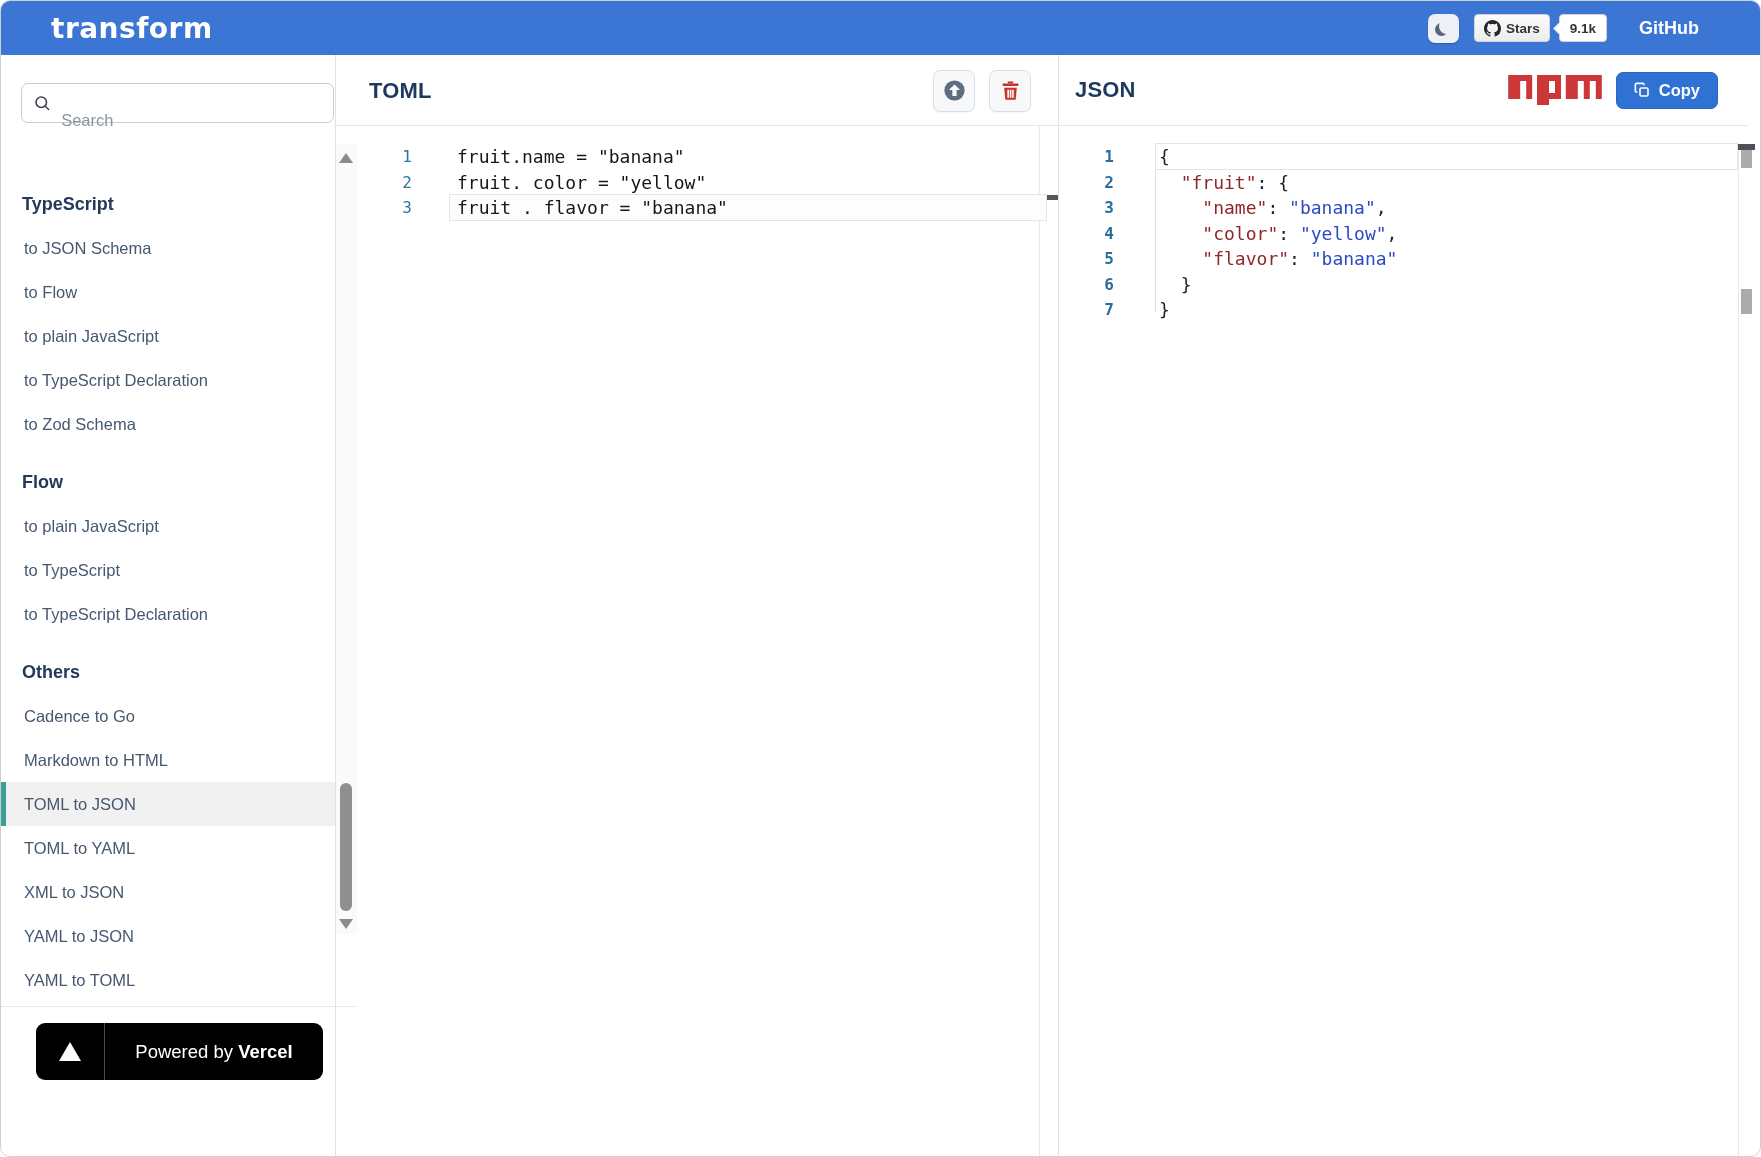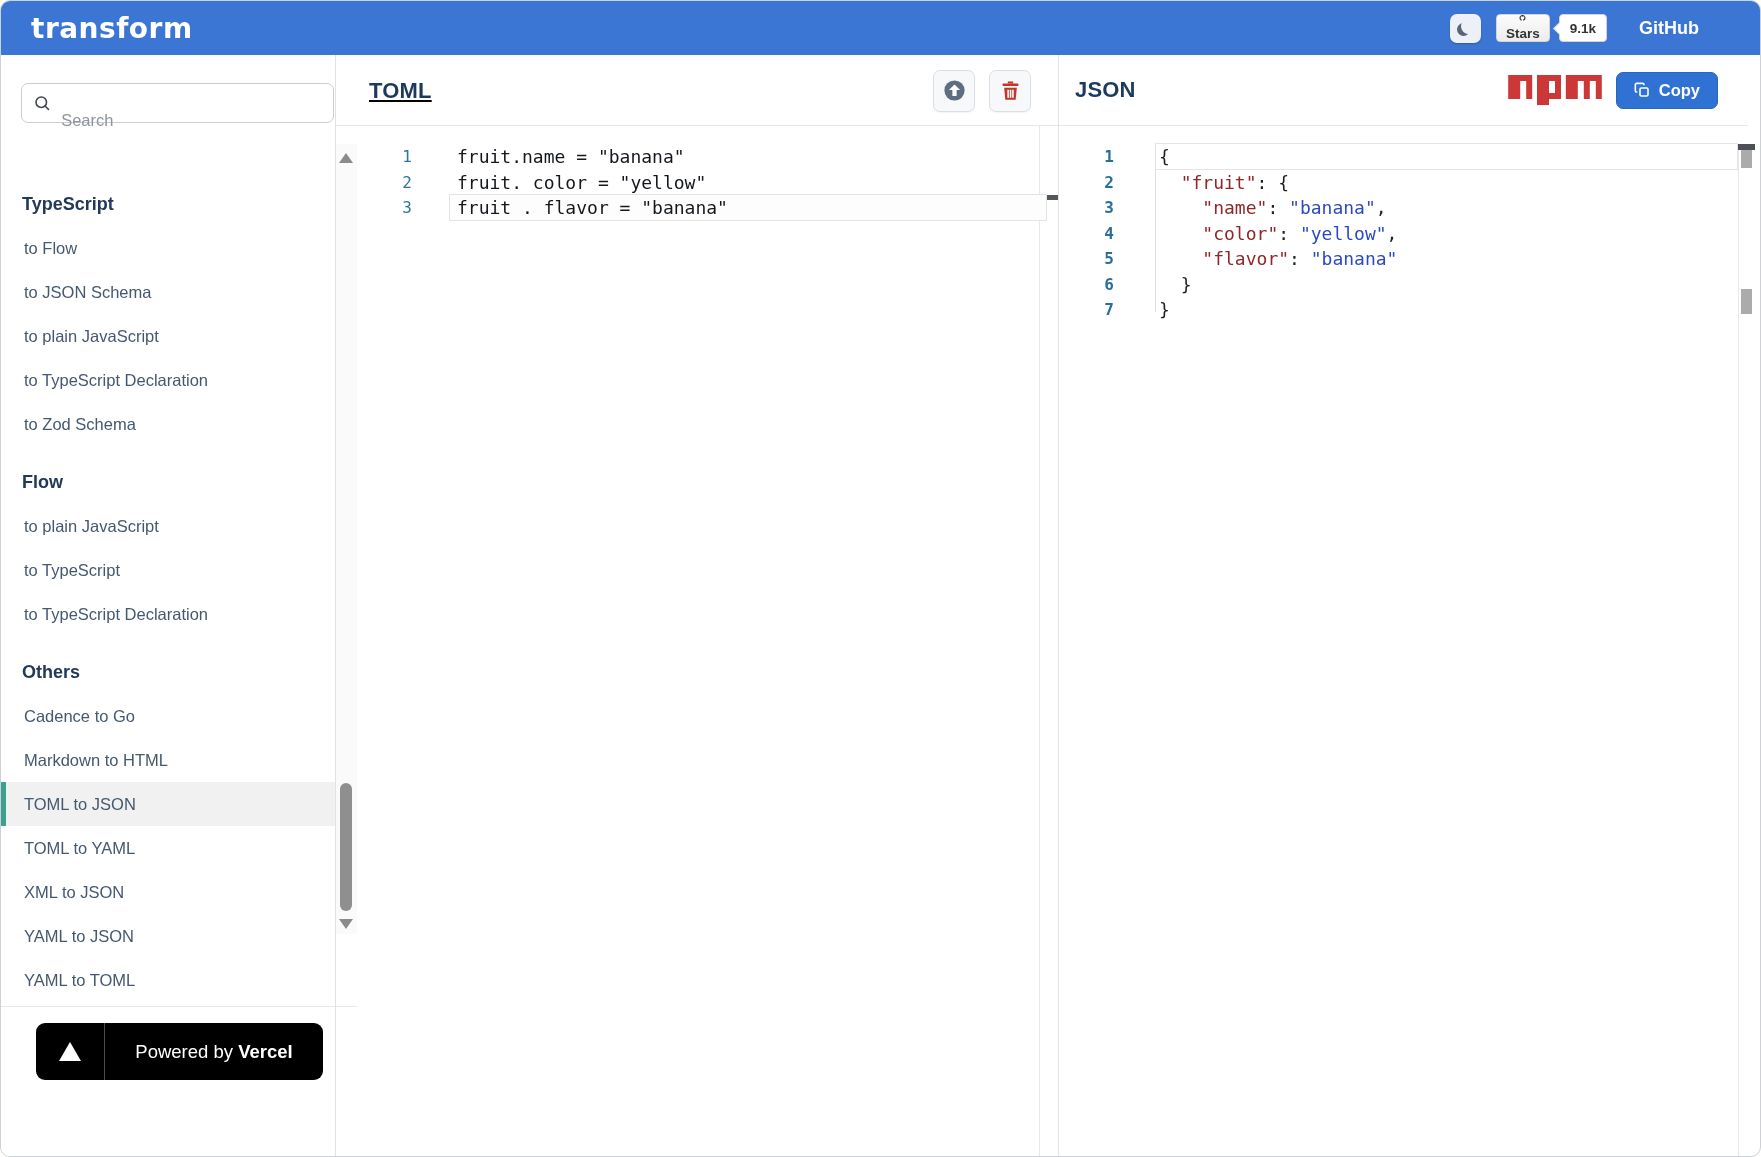--- a/index.html
+++ b/index.html
@@ -2,32 +2,32 @@
 <html><head>
 <meta charset="utf-8">
 <style>
   html,body{margin:0;padding:0;background:#fff;}
   .app{position:relative;width:1761px;height:1157px;box-sizing:border-box;
        border:1px solid #cdd1d6;border-radius:10px;overflow:hidden;background:#fff;
        font-family:"Liberation Sans",sans-serif;}
 
   
   .hdr{position:absolute;left:0;top:0;right:0;height:54px;background:#3c76d4;
-       display:flex;align-items:center;}
+       display:flex;align-items:center;padding-left:20px;}
   .logo{margin-left:30px;color:#fff;font-size:28px;font-weight:700;letter-spacing:.5px;
         font-family:"DejaVu Sans",sans-serif;}
   .hdr-right{margin-left:auto;margin-right:61px;display:flex;align-items:center;}
   .moon-btn{width:31px;height:29px;border:none;border-radius:7px;background:#edf1f7;
             display:flex;align-items:center;justify-content:center;cursor:pointer;
             box-shadow:0 1px 2px rgba(0,0,0,.25);}
   .moon{width:15px;height:15px;border-radius:50%;box-shadow:-5px 3px 0 -1px #59647a;
         transform:translate(3px,-2px);}
   .gh-btn{margin-left:15px;height:28px;display:flex;align-items:center;gap:5px;padding:0 9px;
           background:linear-gradient(#fcfcfc,#ececec);border:1px solid #d5d5d5;border-radius:4px;
-          font-size:13.5px;font-weight:700;color:#333;cursor:pointer;text-decoration:none;box-sizing:border-box;flex-direction:column;}
+          font-size:13.5px;font-weight:700;color:#333;cursor:pointer;text-decoration:none;box-sizing:border-box;}
   .gh-count{margin-left:9px;position:relative;height:28px;display:flex;align-items:center;padding:0 10px;
             background:#fff;border:1px solid #d4d4d4;border-radius:4px;font-size:13.5px;font-weight:700;
             color:#333;cursor:pointer;text-decoration:none;box-sizing:border-box;}
   .gh-count::before{content:"";position:absolute;left:-4.5px;top:9px;width:8px;height:8px;background:#fff;
             border-left:1px solid #d4d4d4;border-bottom:1px solid #d4d4d4;transform:rotate(45deg);}
   .gh-link{margin-left:32px;color:#fff;font-size:18px;font-weight:700;text-decoration:none;cursor:pointer;}
 
   
   .sidebar{position:absolute;left:0;top:54px;width:356px;bottom:0;background:#fff;}
   .sidebar-border{position:absolute;left:334px;top:54px;bottom:0;width:1px;background:#e2e2e2;}
@@ -60,21 +60,21 @@
   .v-text{flex:1;text-align:center;font-size:18.5px;color:#fff;}
   .created{position:absolute;left:0;top:1057px;width:356px;text-align:center;font-size:19.5px;
           font-weight:700;color:#2f4760;}
   .created a{color:#4030d0;text-decoration:underline;font-weight:700;cursor:pointer;}
 
   
   .panel{position:absolute;top:54px;bottom:0;background:#fff;}
   .toml-panel{left:356px;width:701px;}
   .json-panel{left:1057px;right:12px;border-left:1px solid #e3e3e3;}
   .panel-hdr{height:71px;display:flex;align-items:center;box-sizing:border-box;}
-  .toml-panel .panel-hdr{padding:0 27px 0 12px;text-decoration:underline;}
+  .toml-panel .panel-hdr{padding:0 27px 0 12px;}
   .json-panel .panel-hdr{padding:0 30px 0 16px;border-bottom:1px solid #e7e7e7;}
   .hdr-divider{position:absolute;left:335px;top:124px;width:722px;height:1px;background:#e7e7e7;}
   .panel-title{font-size:22px;font-weight:700;color:#1d3a5e;letter-spacing:.2px;}
   .tools{margin-left:auto;display:flex;gap:14px;}
   .tool-btn{width:42px;height:42px;box-sizing:border-box;border:1px solid #dbdfe5;border-radius:7px;
         background:#f7f8fa;display:flex;align-items:center;justify-content:center;cursor:pointer;
         box-shadow:0 1px 1px rgba(0,0,0,.04);}
   .json-hdr-right{margin-left:auto;display:flex;align-items:center;gap:14px;}
   .copy-btn{height:37px;box-sizing:border-box;padding:0 17px;background:#2f72d4;border:1px solid #2a66be;
         border-radius:7px;color:#fff;font-size:16.5px;font-weight:700;display:flex;align-items:center;
@@ -133,22 +133,22 @@
   <div class="sidebar">
     <div class="search-box">
       <svg width="18" height="18" viewBox="0 0 20 20" fill="none" stroke="#41474e" stroke-width="2" stroke-linecap="round">
           <circle cx="9" cy="9" r="6.5"></circle>
           <line x1="14" y1="14" x2="18" y2="18"></line>
         </svg>
       <input placeholder="Search" style="">
     </div>
     <div class="nav" id="nav-sections">
         <div class="nav-title first">TypeScript</div>
+        <div class="nav-item">to JSON Schema</div>
         <div class="nav-item">to Flow</div>
-        <div class="nav-item">to JSON Schema</div>
         <div class="nav-item">to plain JavaScript</div>
         <div class="nav-item">to TypeScript Declaration</div>
         <div class="nav-item">to Zod Schema</div>
         <div class="nav-title">Flow</div>
         <div class="nav-item">to plain JavaScript</div>
         <div class="nav-item">to TypeScript</div>
         <div class="nav-item">to TypeScript Declaration</div>
         <div class="nav-title">Others</div>
         <div class="nav-item">Cadence to Go</div>
         <div class="nav-item">Markdown to HTML</div>

